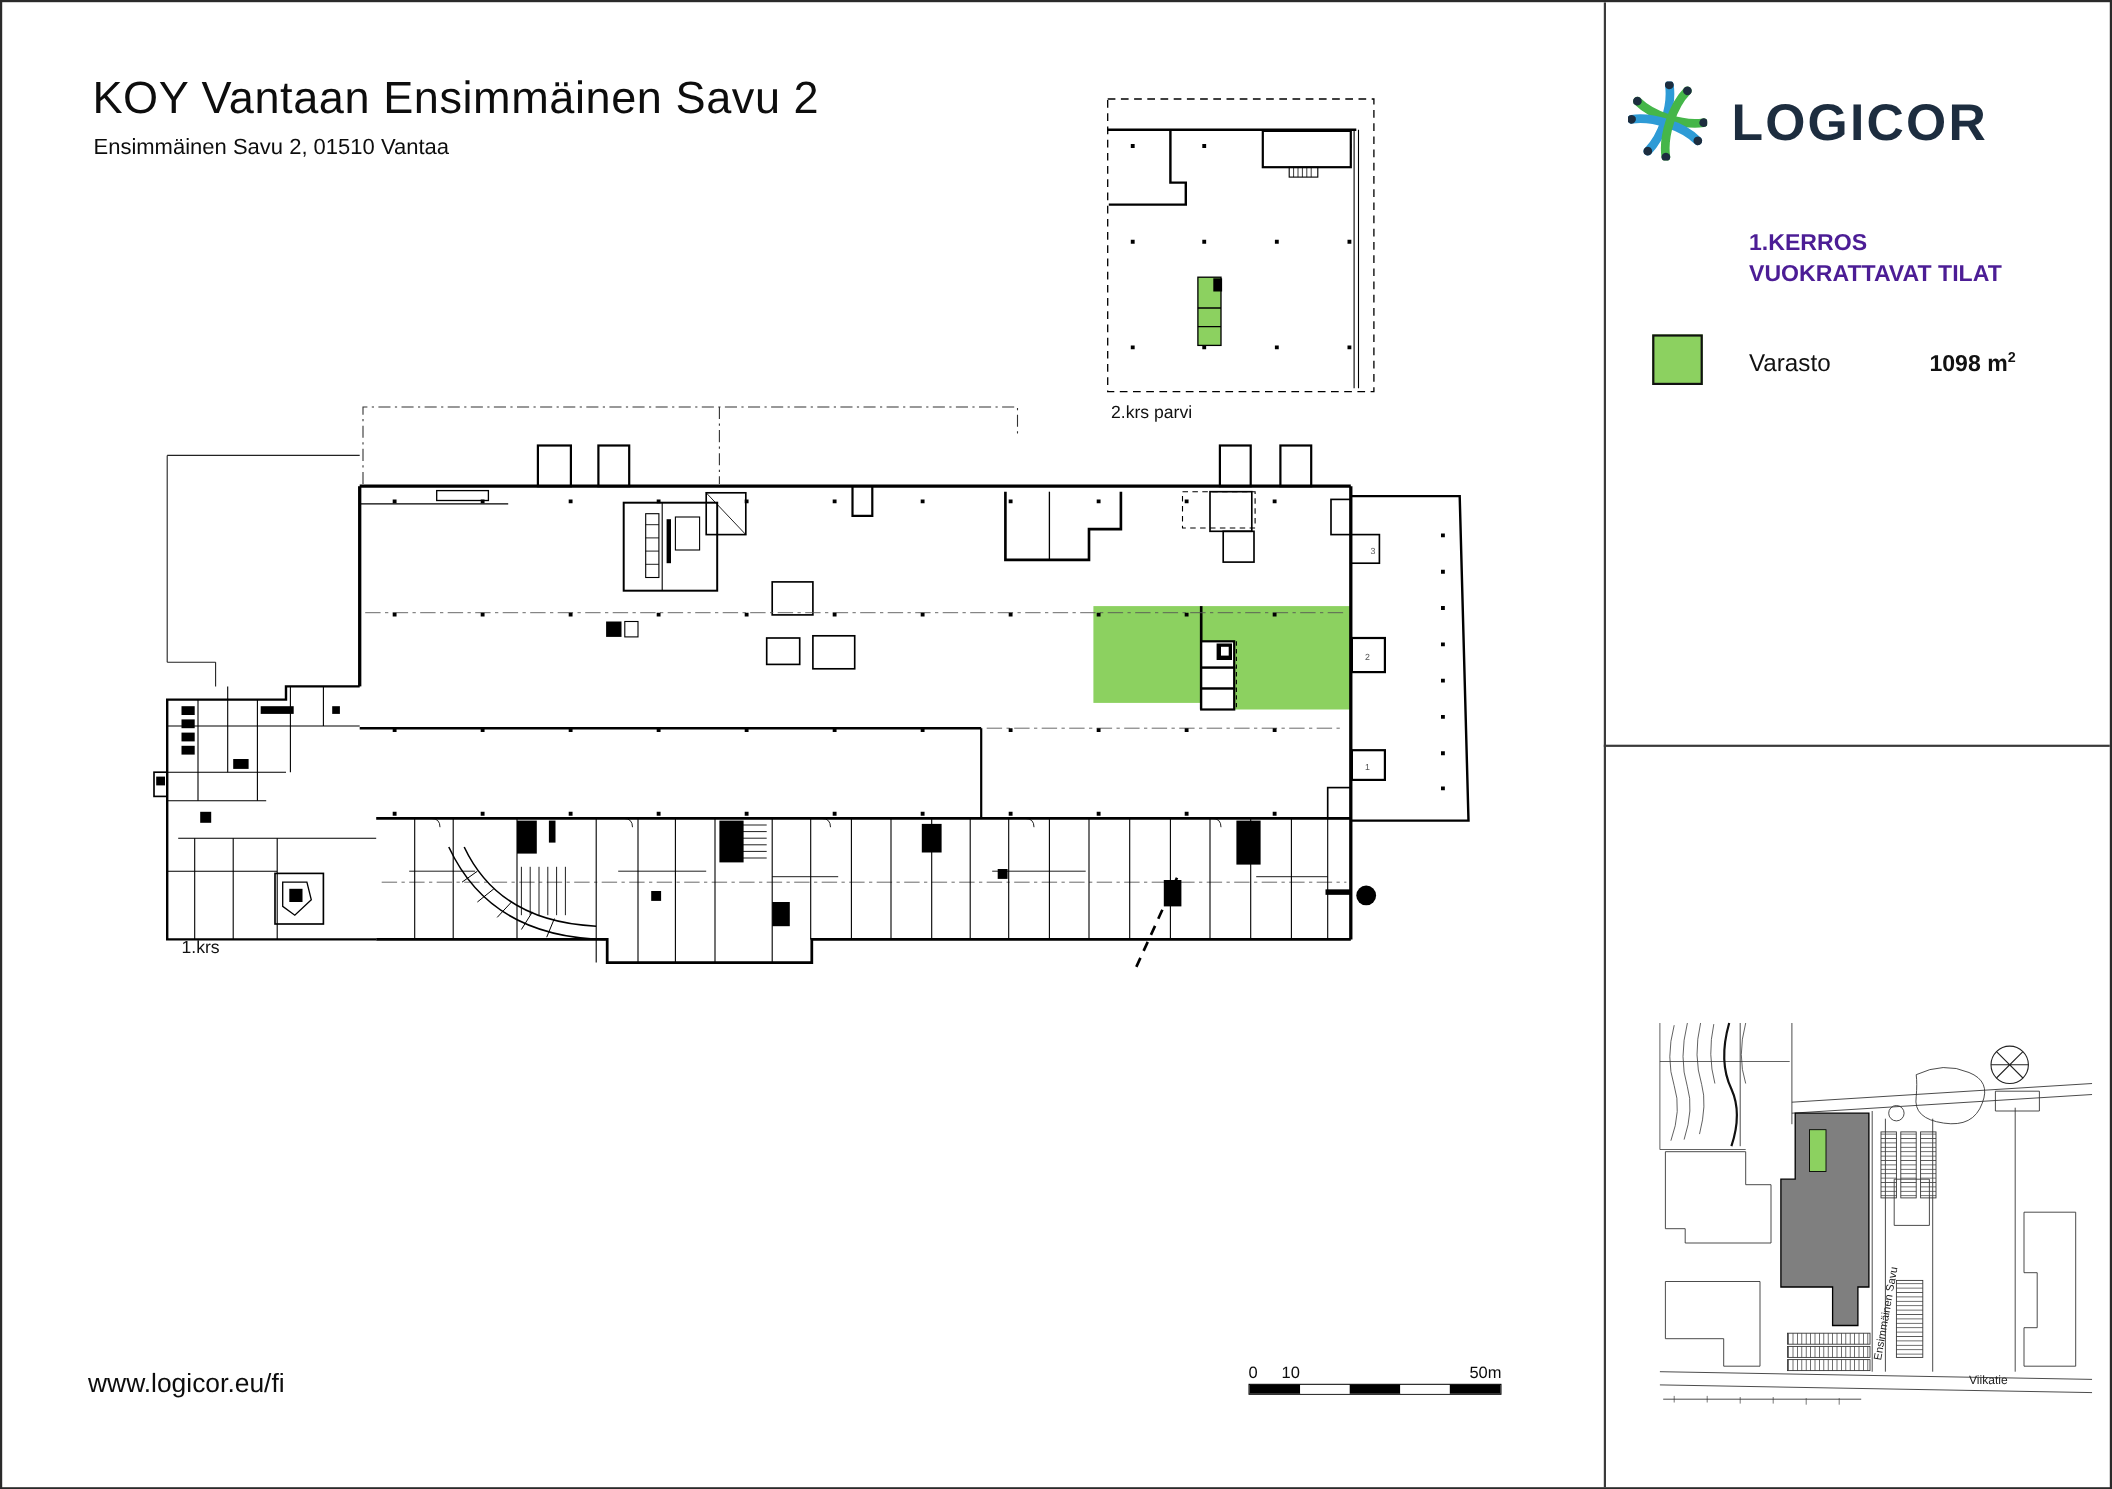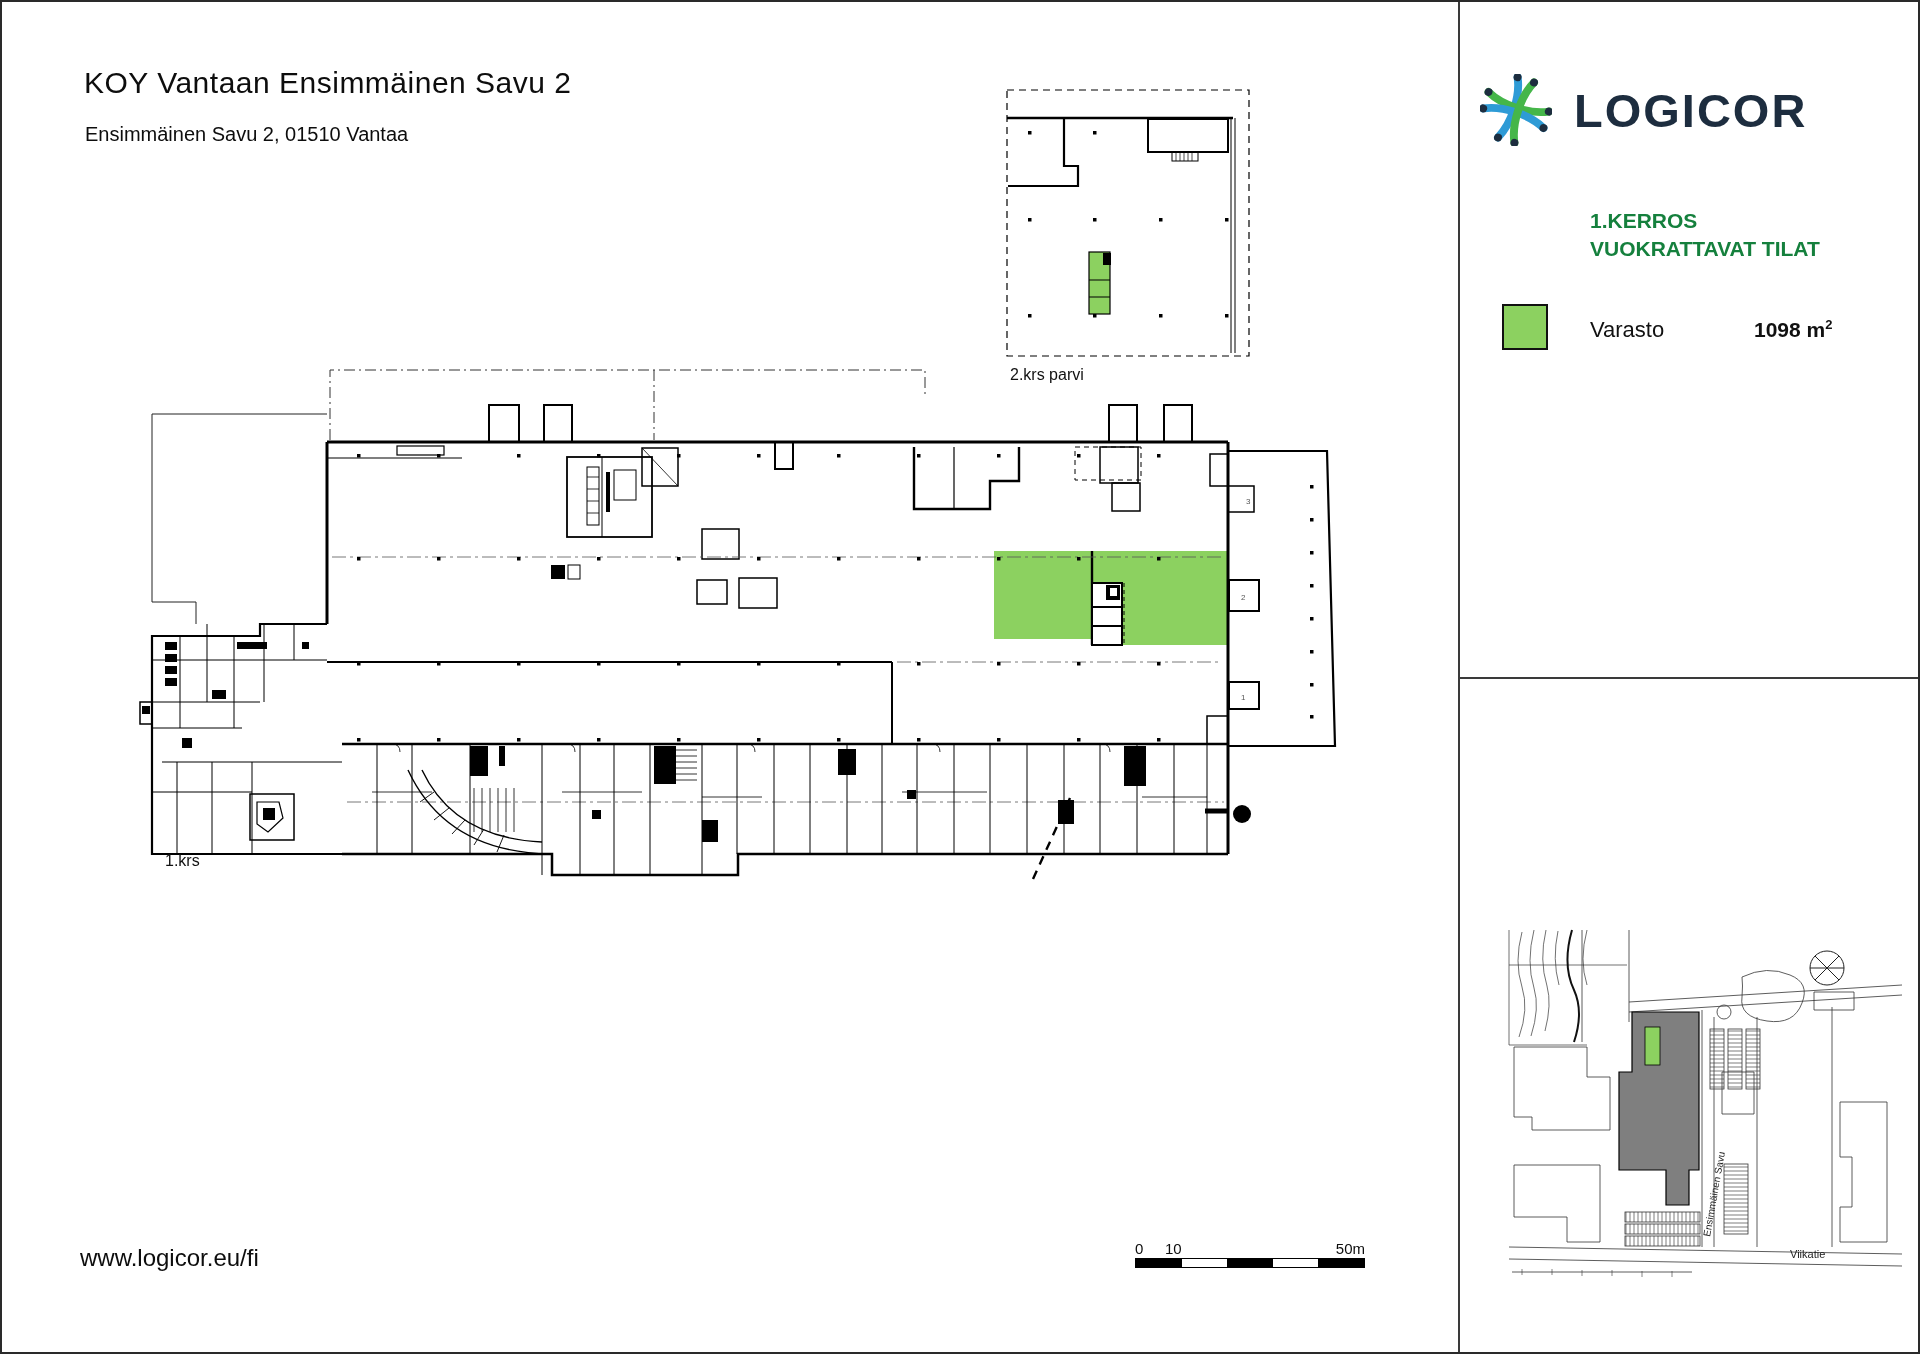--- a/index.html
+++ b/index.html
@@ -2,28 +2,28 @@
 <html><head>
 <meta charset="utf-8">
 <style>
   html,body{margin:0;padding:0;background:#e8e8e8;}
   .page{
     position:relative;width:1920px;height:1354px;background:#fff;
     font-family:"Liberation Sans",sans-serif;color:#111;overflow:hidden;
     border:2px solid #2a2a2a;box-sizing:border-box;
   }
   .abs{position:absolute;}
-  .title{left:82px;top:64px;font-size:30px;letter-spacing:0.5px;color:#0d0d0d;}
+  .title{left:82px;top:64px;font-size:41px;letter-spacing:0.5px;color:#0d0d0d;}
   .subtitle{left:83px;top:121px;font-size:20px;color:#0d0d0d;}
   .url{left:78px;top:1242px;font-size:24px;color:#0d0d0d;}
   .vdiv{left:1456px;top:0;width:2px;height:1354px;background:#3a3a3a;}
   .hdiv{left:1456px;top:675px;width:464px;height:2px;background:#3a3a3a;}
   .brandrow{left:1478px;top:72px;display:flex;align-items:center;gap:22px;}
   .brandmark{font-size:47px;font-weight:bold;color:#1d2d3f;letter-spacing:2px;}
-  .heading{left:1588px;top:205px;font-size:21px;font-weight:bold;line-height:28px;color:#15803d;}
+  .heading{left:1588px;top:205px;font-size:21px;font-weight:bold;line-height:28px;color:#4c1d95;}
   .swatch{left:1500px;top:302px;width:46px;height:46px;background:#8CD160;border:2.5px solid #111;box-sizing:border-box;}
   .legendlabel{left:1588px;top:315px;font-size:22px;}
   .legendvalue{left:1752px;top:315px;font-size:21px;font-weight:bold;}
   .legendvalue sup{font-size:13px;}
   .scalebar{left:1133px;top:1238px;width:230px;height:30px;}
   .scalebar .lab{position:absolute;top:0;font-size:15px;color:#0d0d0d;}
   .scalebar .lab.l0{left:0;}
   .scalebar .lab.l10{left:30px;}
   .scalebar .lab.l50{right:0;}
   .scalebar .bar{position:absolute;left:0;top:18px;width:228px;height:8px;border:1.2px solid #000;display:flex;box-sizing:content-box;}

